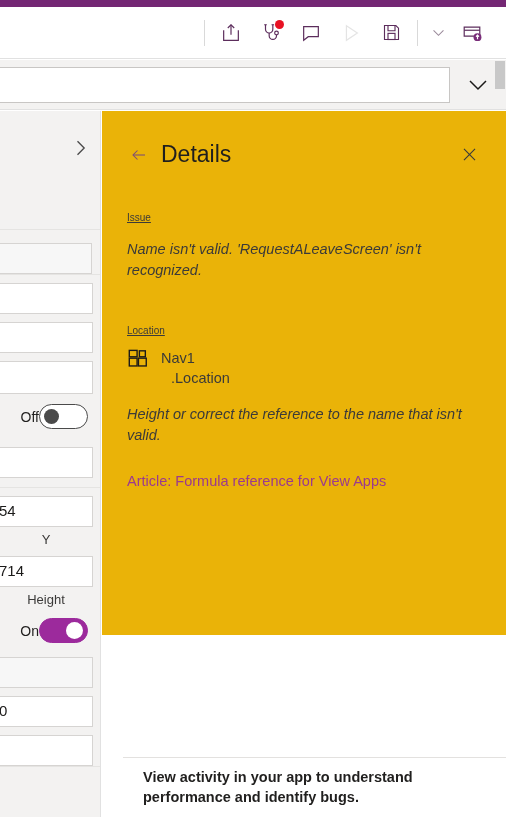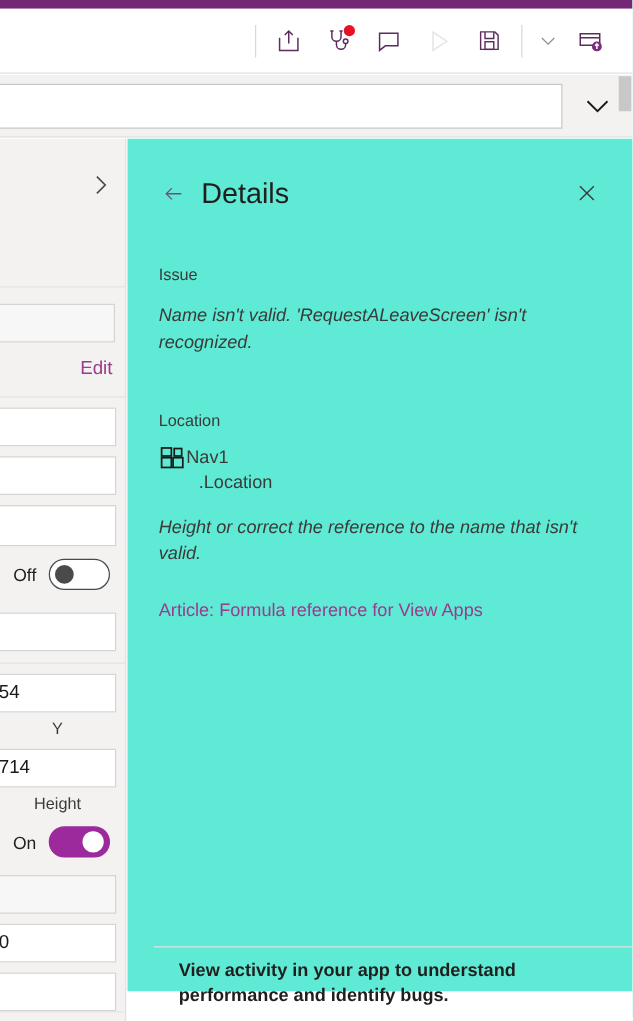--- a/index.html
+++ b/index.html
@@ -188,21 +188,20 @@
     font-size: 15px;
     color: #1b1a19;
     padding: 5px 0 0 8px;
     cursor: text;
   }
   .prop-input.tall { height: 33px; }
   .toggle-row {
     display: flex;
     align-items: center;
     justify-content: flex-end;
-    gap: 10px;
     padding: 10px 12px 10px 0;
   }
   .toggle-label {
     font-size: 14px;
     color: #201f1e;
   }
   .toggle {
     width: 49px;
     height: 25px;
     border-radius: 13px;
@@ -239,22 +238,22 @@
     color: #3b3a39;
     padding: 5px 8px 1px 0;
   }
 
   
   .details {
     position: absolute;
     left: 102px;
     top: 111px;
     width: 404px;
-    height: 682px;
-    background: #5eead4;
+    height: 524px;
+    background: #eab308;
     box-sizing: border-box;
     overflow: hidden;
   }
   .details-header {
     display: flex;
     align-items: center;
     padding: 30px 24px 0 25px;
   }
   .back-arrow {
     width: 24px;
@@ -279,24 +278,25 @@
     align-items: center;
     justify-content: center;
     cursor: pointer;
     flex: none;
   }
 
   .details-body {
     padding: 0 24px 0 25px;
   }
   .sec-head {
-    font-size: 13px;
+    font-size: 10px;
     color: #3b3a39;
     margin-top: 44px;
     margin-bottom: 0;
+    text-decoration: underline;
   }
   .sec-head.fix { margin-top: 30px; }
   .para {
     font-size: 14.5px;
     line-height: 21px;
     color: #3b3a39;
     margin-top: 16px;
     font-style: italic;
   }
   .loc-row {
@@ -304,20 +304,21 @@
     align-items: flex-start;
     margin-top: 12px;
   }
   .loc-icon {
     width: 22px;
     height: 22px;
     flex: none;
     margin-top: 1px;
   }
   .loc-text {
+    margin-left: 12px;
     font-size: 14.5px;
     line-height: 20px;
     color: #3b3a39;
   }
   .loc-sub { padding-left: 10px; }
   .article-link {
     display: inline-block;
     font-size: 14.5px;
     color: #9b3a8e;
     margin-top: 27px;
@@ -426,21 +427,20 @@
         <svg width="20" height="22" viewBox="0 0 24 24" fill="none" stroke="#4a4a4a" stroke-width="1.6">
           <path d="M9 4l8 8-8 8"></path>
         </svg>
       </div>
     </div>
 
     <div class="prop-sec">
       <div class="prop-row">
         <div class="prop-dd"></div>
       </div>
-      <div class="edit-link">Edit</div>
     </div>
 
     <div class="prop-sec">
       <div class="prop-input"></div>
       <div class="prop-input"></div>
       <div class="prop-input tall"></div>
 
       <div class="toggle-row">
         <span class="toggle-label">Off</span>
         <span class="toggle off">

